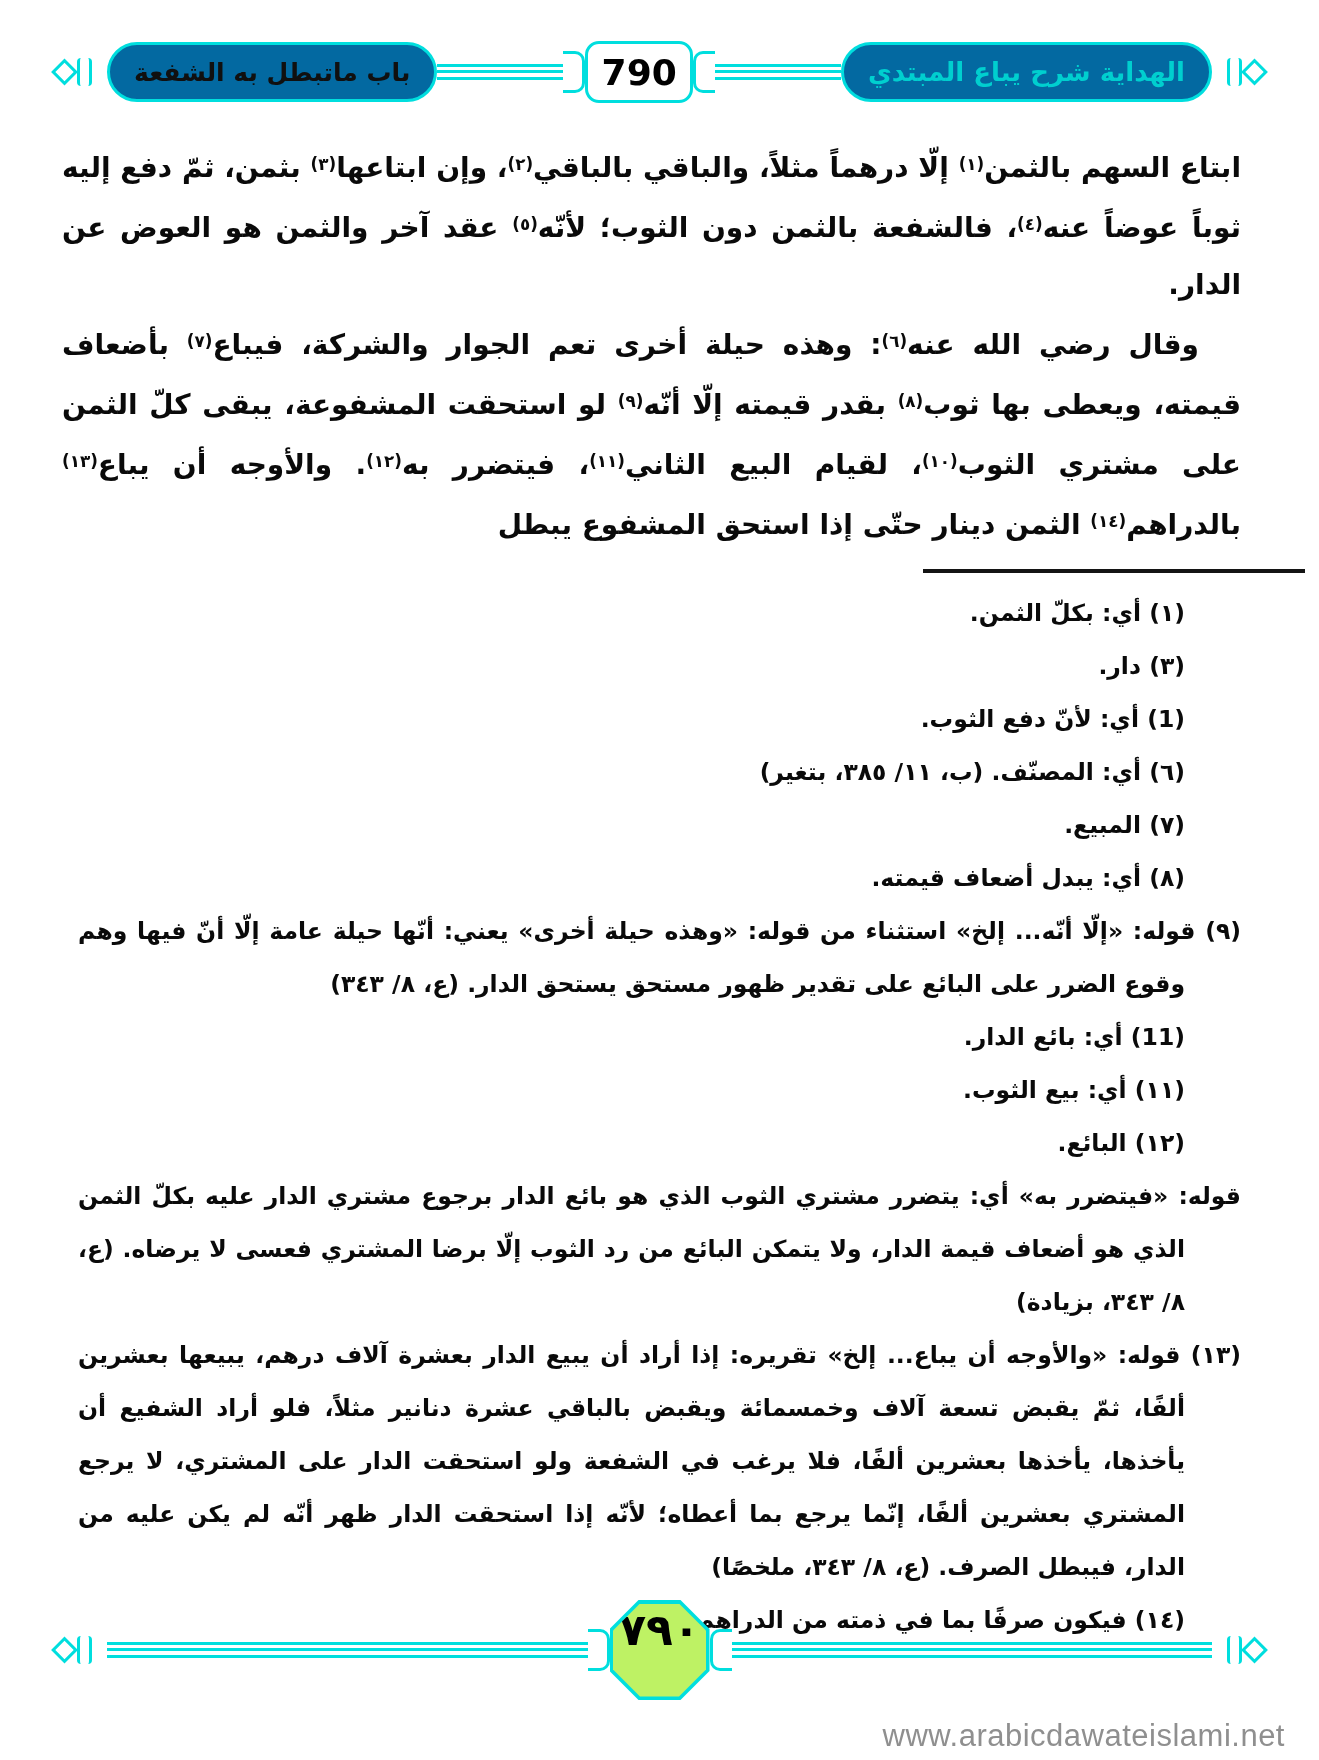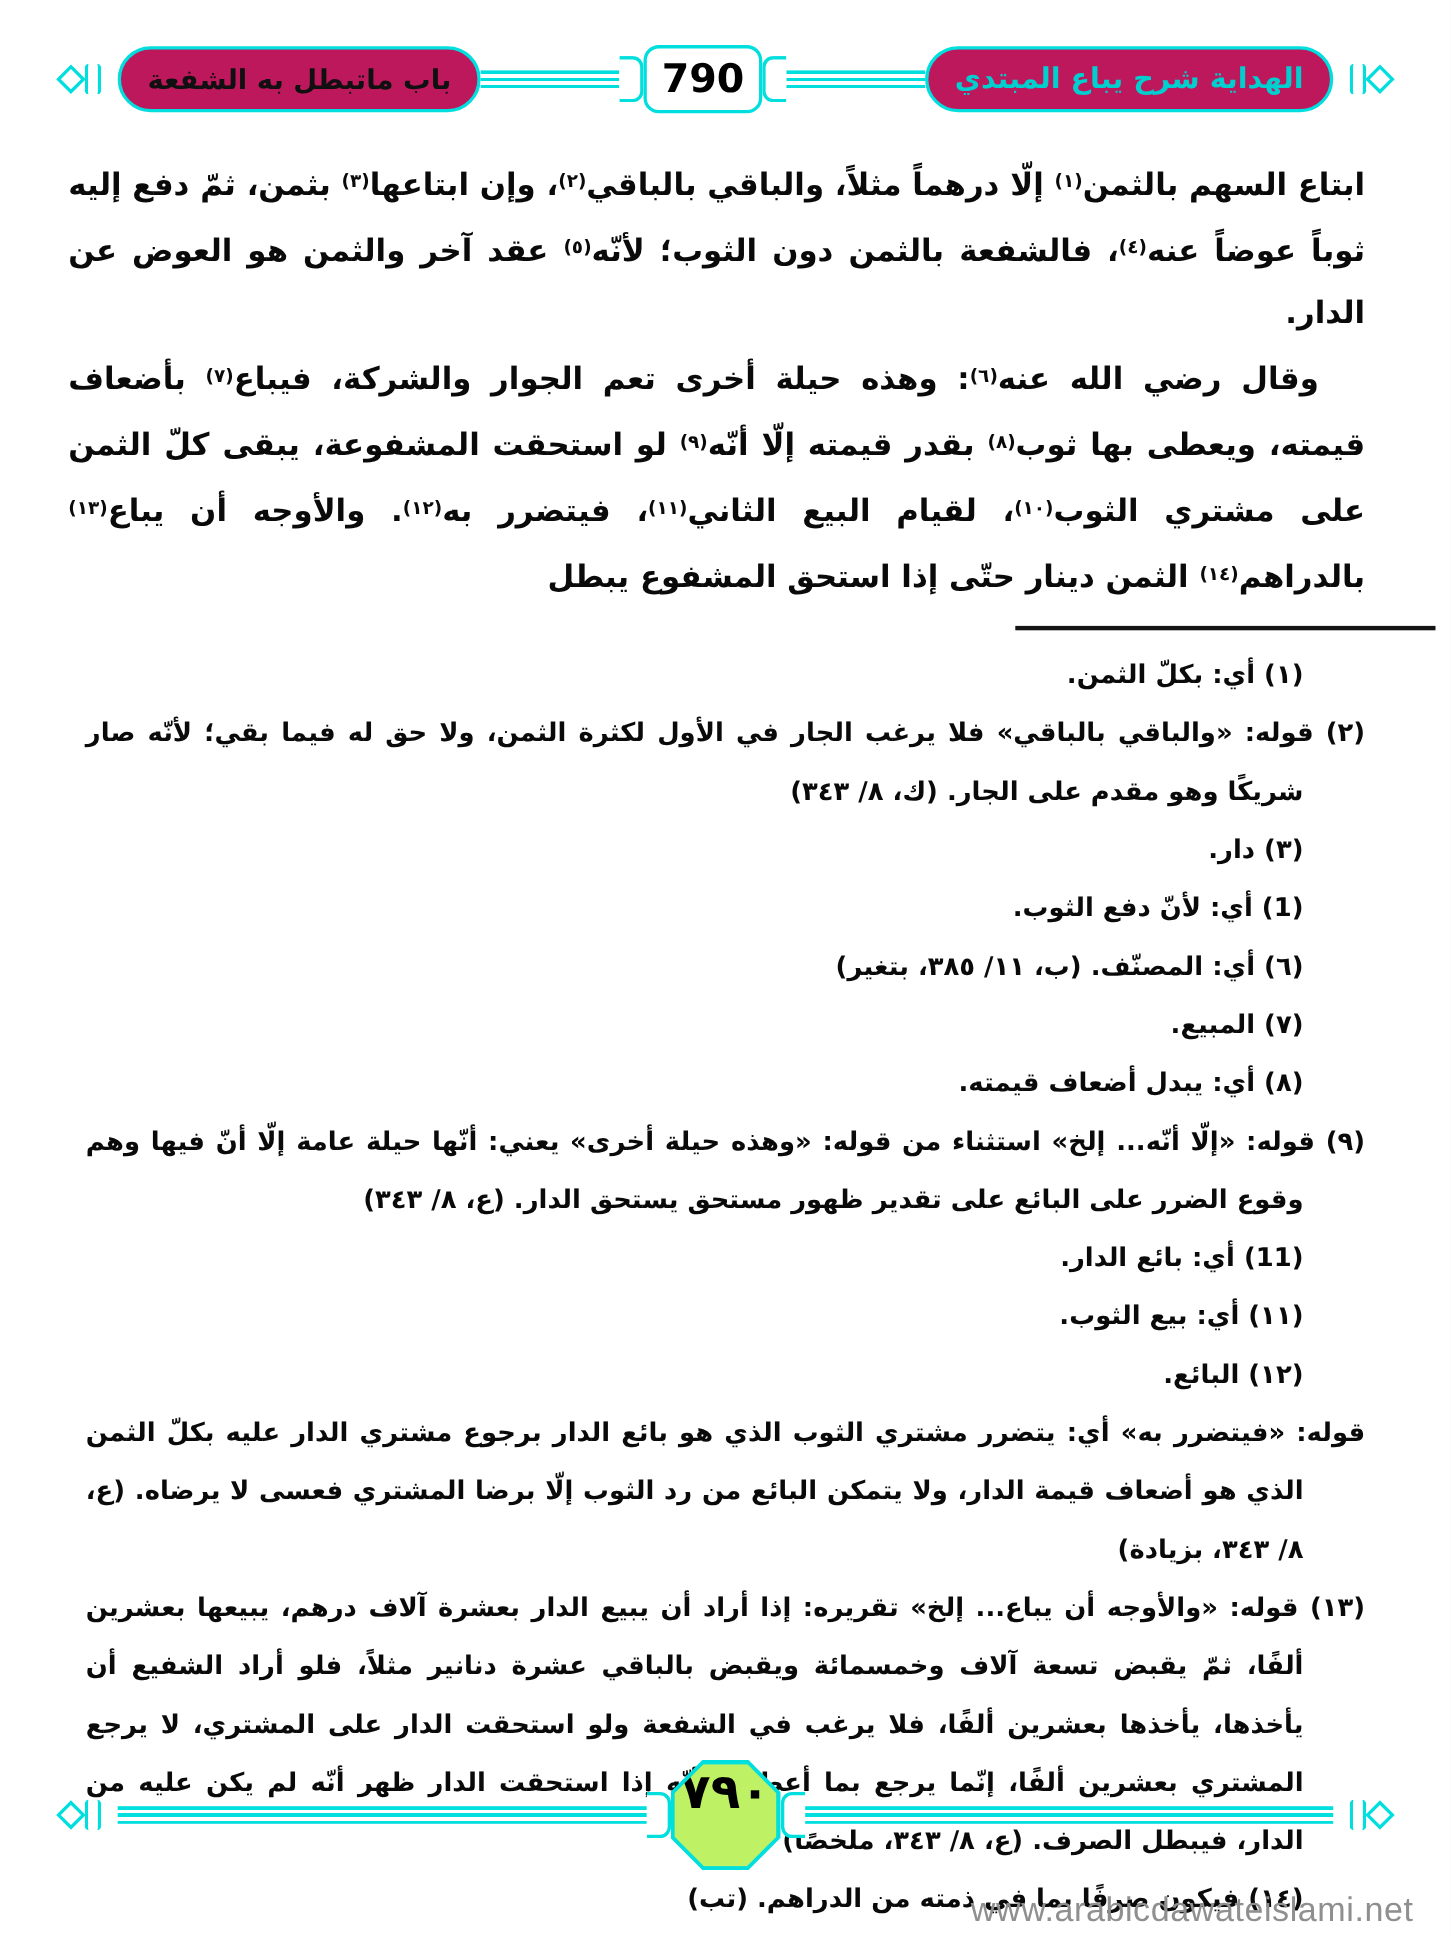--- a/index.html
+++ b/index.html
@@ -19,21 +19,21 @@
 
   .rule {
     flex:1; height:16px; min-width:30px;
     background:linear-gradient(to bottom,
       #00dede 0 3px, #ffffff 3px 6.5px,
       #00dede 6.5px 9.5px, #ffffff 9.5px 13px,
       #00dede 13px 16px);
   }
 
   .capsule {
-    border:3px solid #00dede; border-radius:32px; background:#be185d;
+    border:3px solid #00dede; border-radius:32px; background:#0369a1;
     display:flex; align-items:center; justify-content:center;
     height:54px; padding:0 24px; box-sizing:content-box;
     white-space:nowrap;
   }
   .capsule.chapter { font-size:25px; font-weight:bold; color:#101010; min-width:205px; }
   .capsule.book    { font-size:26px; font-weight:bold; color:#00cfcf; min-width:200px; }
 
   .oval-num {
     border:3px solid #00dede; border-radius:14px; background:#fff;
     min-width:102px; height:56px;
@@ -133,21 +133,20 @@
 
   <div class="body-text" id="body-text">
       <div class="para">ابتاع السهم بالثمن<sup class="fn-ref">(١)</sup> إلّا درهماً مثلاً، والباقي بالباقي<sup class="fn-ref">(٢)</sup>، وإن ابتاعها<sup class="fn-ref">(٣)</sup> بثمن، ثمّ دفع إليه ثوباً عوضاً عنه<sup class="fn-ref">(٤)</sup>، فالشفعة بالثمن دون الثوب؛ لأنّه<sup class="fn-ref">(٥)</sup> عقد آخر والثمن هو العوض عن الدار.</div>
       <div class="para indent">وقال رضي الله عنه<sup class="fn-ref">(٦)</sup>: وهذه حيلة أخرى تعم الجوار والشركة، فيباع<sup class="fn-ref">(٧)</sup> بأضعاف قيمته، ويعطى بها ثوب<sup class="fn-ref">(٨)</sup> بقدر قيمته إلّا أنّه<sup class="fn-ref">(٩)</sup> لو استحقت المشفوعة، يبقى كلّ الثمن على مشتري الثوب<sup class="fn-ref">(١٠)</sup>، لقيام البيع الثاني<sup class="fn-ref">(١١)</sup>، فيتضرر به<sup class="fn-ref">(١٢)</sup>. والأوجه أن يباع<sup class="fn-ref">(١٣)</sup> بالدراهم<sup class="fn-ref">(١٤)</sup> الثمن دينار حتّى إذا استحق المشفوع يبطل</div>
     </div>
 
   <div class="fn-sep"></div>
 
   <div class="footnotes" id="footnotes">
       <div class="fn">(١) أي: بكلّ الثمن.</div>
-      <div class="fn hang">(٢) قوله: «والباقي بالباقي» فلا يرغب الجار في الأول لكثرة الثمن، ولا حق له فيما بقي؛ لأنّه صار شريكًا وهو مقدم على الجار. (ك، ٨/ ٣٤٣)</div>
       <div class="fn">(٣) دار.</div>
       <div class="fn">(1) أي: لأنّ دفع الثوب.</div>
       <div class="fn">(٦) أي: المصنّف. (ب، ١١/ ٣٨٥، بتغير)</div>
       <div class="fn">(٧) المبيع.</div>
       <div class="fn">(٨) أي: يبدل أضعاف قيمته.</div>
       <div class="fn hang">(٩) قوله: «إلّا أنّه... إلخ» استثناء من قوله: «وهذه حيلة أخرى» يعني: أنّها حيلة عامة إلّا أنّ فيها وهم وقوع الضرر على البائع على تقدير ظهور مستحق يستحق الدار. (ع، ٨/ ٣٤٣)</div>
       <div class="fn">(11) أي: بائع الدار.</div>
       <div class="fn">(١١) أي: بيع الثوب.</div>
       <div class="fn">(١٢) البائع.</div>
       <div class="fn hang">قوله: «فيتضرر به» أي: يتضرر مشتري الثوب الذي هو بائع الدار برجوع مشتري الدار عليه بكلّ الثمن الذي هو أضعاف قيمة الدار، ولا يتمكن البائع من رد الثوب إلّا برضا المشتري فعسى لا يرضاه. (ع، ٨/ ٣٤٣، بزيادة)</div>

